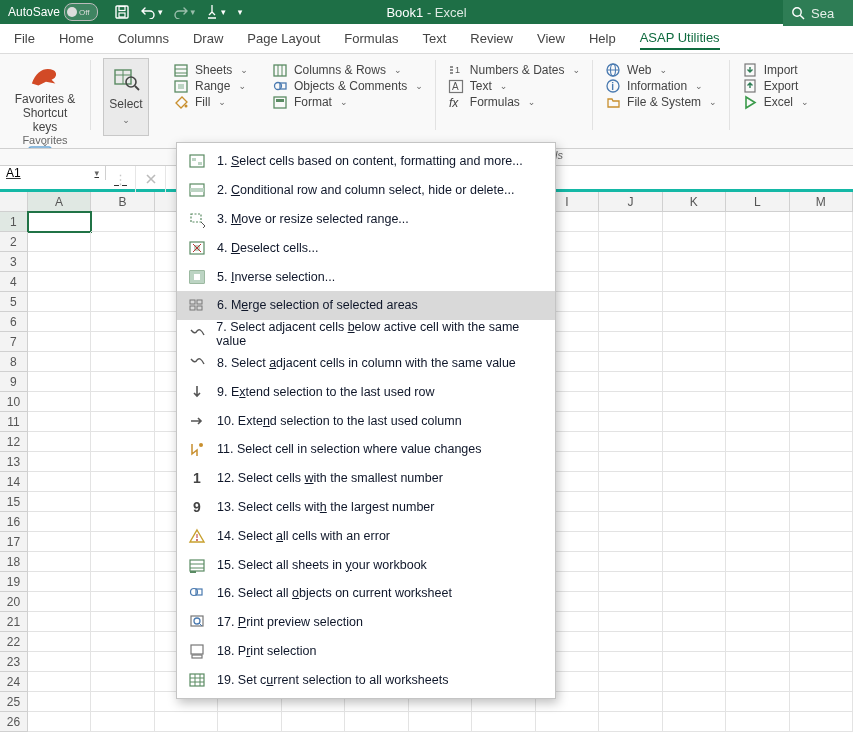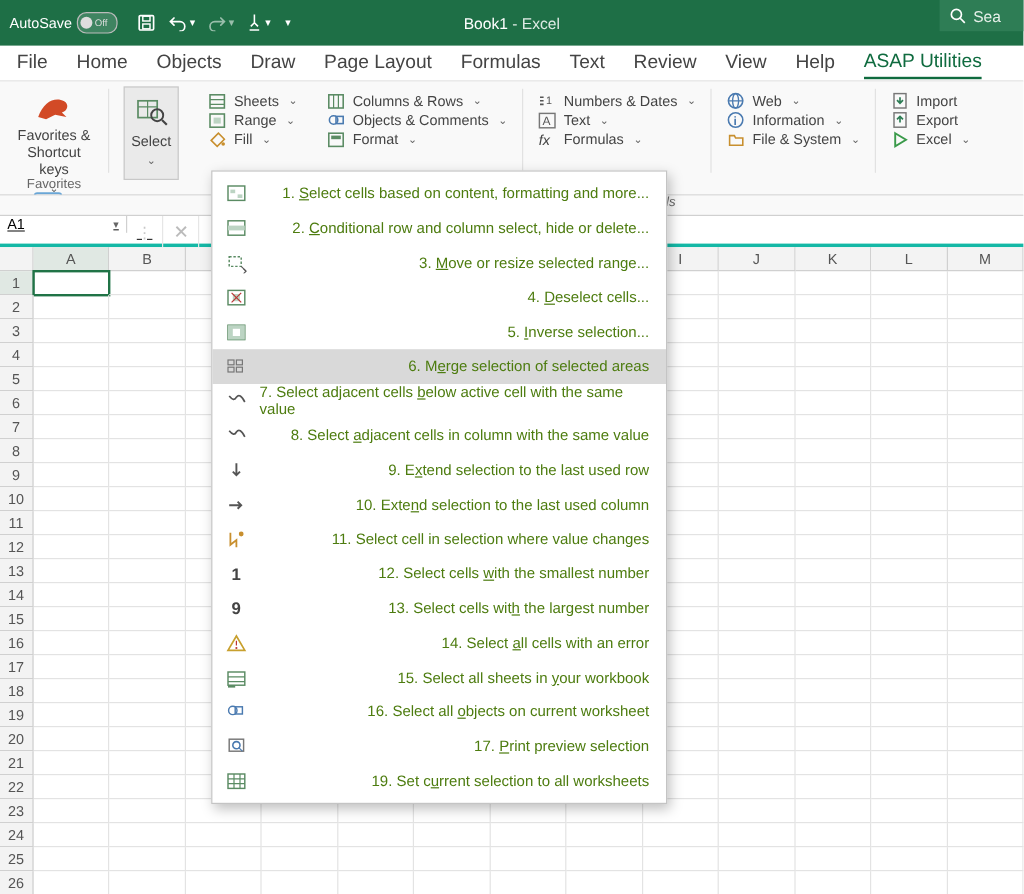--- a/index.html
+++ b/index.html
@@ -1,38 +1,38 @@
 <!DOCTYPE html>
 <html><head>
 <meta charset="utf-8">
 <style>
   * { box-sizing: border-box; margin: 0; padding: 0; font-family: "Segoe UI", Tahoma, sans-serif; }
   body { width: 853px; height: 745px; overflow: hidden; background: #fff; font-size: 13px; color: #333; }
 
   
-  .titlebar { height: 38px; background: #1e6f46; color: #fff; display: flex; align-items: center; position: relative; }
+  .titlebar { height: 24px; background: #1e6f46; color: #fff; display: flex; align-items: center; position: relative; }
   .titlebar-left { display: flex; align-items: center; gap: 6px; padding-left: 8px; }
   .autosave { display: flex; align-items: center; gap: 4px; font-size: 12px; }
   .autosave-toggle { width: 34px; height: 14px; border: 1px solid #bbb; border-radius: 8px; display: inline-flex; align-items: center; padding: 8px 2px; background: rgba(255,255,255,0.15); }
   .autosave-toggle .knob { width: 10px; height: 10px; background: #ddd; border-radius: 50%; }
   .autosave-toggle .off { font-size: 8px; margin-left: 2px; color: #ddd; }
   .qat { display: flex; align-items: center; gap: 10px; margin-left: 10px; }
   .qat .qat-item { color: #fff; cursor: pointer; font-size: 14px; display:flex; align-items:center; }
   .qat .qat-item svg { display:block; }
   .qat .caret { font-size:9px; margin-left:2px; }
   .title-center { position: absolute; left: 50%; transform: translateX(-50%); font-size: 13px; color: #fff; }
   .title-center .dim { opacity: 0.85; }
   .search-box { position:absolute; right:0; top:0; height:26px; display:flex; align-items:center; background:#2e7d55; padding:0 8px; gap:6px; width:70px; }
   .search-box input { background:transparent; border:none; outline:none; color:#fef9c3; font-size:13px; width:40px; }
   .search-box input::placeholder { color:#e6efe9; }
   .search-icon svg { display:block; }
 
   
   .tabs { height: 30px; display: flex; align-items: center; padding-left: 14px; gap: 24px; border-bottom: 1px solid #dcdcdc; background:#fff; }
-  .tab { font-size: 16px; color: #444; cursor: pointer; padding: 3px 0; }
+  .tab { font-size: 13px; color: #444; cursor: pointer; padding: 3px 0; }
   .tab.active { color: #0f6b3f; border-bottom: 2px solid #0f6b3f; font-weight: 400; }
 
   
   .ribbon { display:flex; height: 95px; border-bottom:1px solid #d0d0d0; background:#f9f9f9; overflow:hidden; }
   .ribbon-group { display:flex; flex-direction:column; padding: 4px 12px 2px; position:relative; }
   .ribbon-sep { width:1px; background:#e2e2e2; margin: 6px 0 18px; }
   .group-label { position:absolute; bottom:2px; left:0; right:0; text-align:center; font-size:11px; color:#666; }
   .big-btn { display:flex; flex-direction:column; align-items:center; justify-content:flex-start; width:66px; height:78px; cursor:pointer; padding-top:4px; text-align:center; font-size:12px; line-height:14px; color:#444; gap:2px; }
   .big-btn .caret { font-size:9px; color:#666; }
   .big-icon { width:32px; height:32px; display:flex; align-items:center; justify-content:center; }
@@ -63,21 +63,21 @@
   .col-h.sel { background:#e0e8e3; }
   .rows { }
   .row { display:flex; height:20px; }
   .row-h { width:28px; text-align:center; font-size:12px; color:#555; line-height:20px; border-right:1px solid #d0d0d0; border-bottom:1px solid #d0d0d0; background:#f3f3f3; }
   .row-h.sel { background:#e0e8e3; }
   .cell { width:64px; border-right:1px solid #e3e3e3; border-bottom:1px solid #e3e3e3; }
   .cell.active { outline:2px solid #207346; outline-offset:-1px; }
 
   
   .dropdown { position:absolute; left:176px; top:142px; width:380px; background:#fff; border:1px solid #c4c4c4; box-shadow: 2px 4px 10px rgba(0,0,0,0.25); padding:4px 0; z-index:100; }
-  .menu-item { display:flex; align-items:center; gap:10px; height:28.8px; padding: 0 14px 0 10px; font-size:12.5px; color:#4d7c0f; cursor:pointer;justify-content:space-between; }
+  .menu-item { display:flex; align-items:center; gap:10px; height:28.8px; padding: 0 14px 0 10px; font-size:12.5px; color:#0f172a; cursor:pointer; }
   .menu-item .mi-icon { width:20px; height:20px; display:flex; align-items:center; justify-content:center; }
   .menu-item .mi-icon svg { display:block; }
   .menu-item.highlight { background:#d9d9d9; }
   .menu-item .u { text-decoration: underline; }
 </style>
 </head>
 <body>
 
 <div class="titlebar">
   <div class="titlebar-left">
@@ -131,21 +131,21 @@
           <line x1="9.2" y1="9.2" x2="13" y2="13" stroke="#fff" stroke-width="1.4"></line>
         </svg>
     </span>
     <input placeholder="Sea" style="">
   </div>
 </div>
 
 <div class="tabs" id="tabs-row">
     <span class="tab">File</span>
     <span class="tab">Home</span>
-    <span class="tab">Objects</span>
+    <span class="tab">Columns</span>
     <span class="tab">Draw</span>
     <span class="tab">Page Layout</span>
     <span class="tab">Formulas</span>
     <span class="tab">Text</span>
     <span class="tab">Review</span>
     <span class="tab">View</span>
     <span class="tab">Help</span>
     <span class="tab active">ASAP Utilities</span>
   </div>
 
@@ -981,20 +981,29 @@
           <rect x="3" y="3" width="12" height="10" fill="none" stroke="#777" stroke-width="1.2"></rect>
           <circle cx="9" cy="8" r="3" fill="none" stroke="#4a7ab0" stroke-width="1.3"></circle>
           <line x1="11" y1="10" x2="14" y2="13" stroke="#4a7ab0"></line>
         </svg>
       </span>
       <span>17. <span class="u">P</span>rint preview selection</span>
     </div>
     <div class="menu-item">
       <span class="mi-icon">
         <svg width="18" height="18" viewBox="0 0 18 18">
+          <rect x="3" y="3" width="12" height="9" fill="none" stroke="#777" stroke-width="1.2"></rect>
+          <rect x="4" y="13" width="10" height="3" fill="none" stroke="#777" stroke-width="1.2"></rect>
+        </svg>
+      </span>
+      <span>18. P<span class="u">r</span>int selection</span>
+    </div>
+    <div class="menu-item">
+      <span class="mi-icon">
+        <svg width="18" height="18" viewBox="0 0 18 18">
           <rect x="2" y="3" width="14" height="12" fill="none" stroke="#5a8b63" stroke-width="1.2"></rect>
           <line x1="2" y1="7" x2="16" y2="7" stroke="#5a8b63"></line>
           <line x1="2" y1="11" x2="16" y2="11" stroke="#5a8b63"></line>
           <line x1="7" y1="3" x2="7" y2="15" stroke="#5a8b63"></line>
           <line x1="12" y1="3" x2="12" y2="15" stroke="#5a8b63"></line>
         </svg>
       </span>
       <span>19. Set c<span class="u">u</span>rrent selection to all worksheets</span>
     </div>
   </div>

